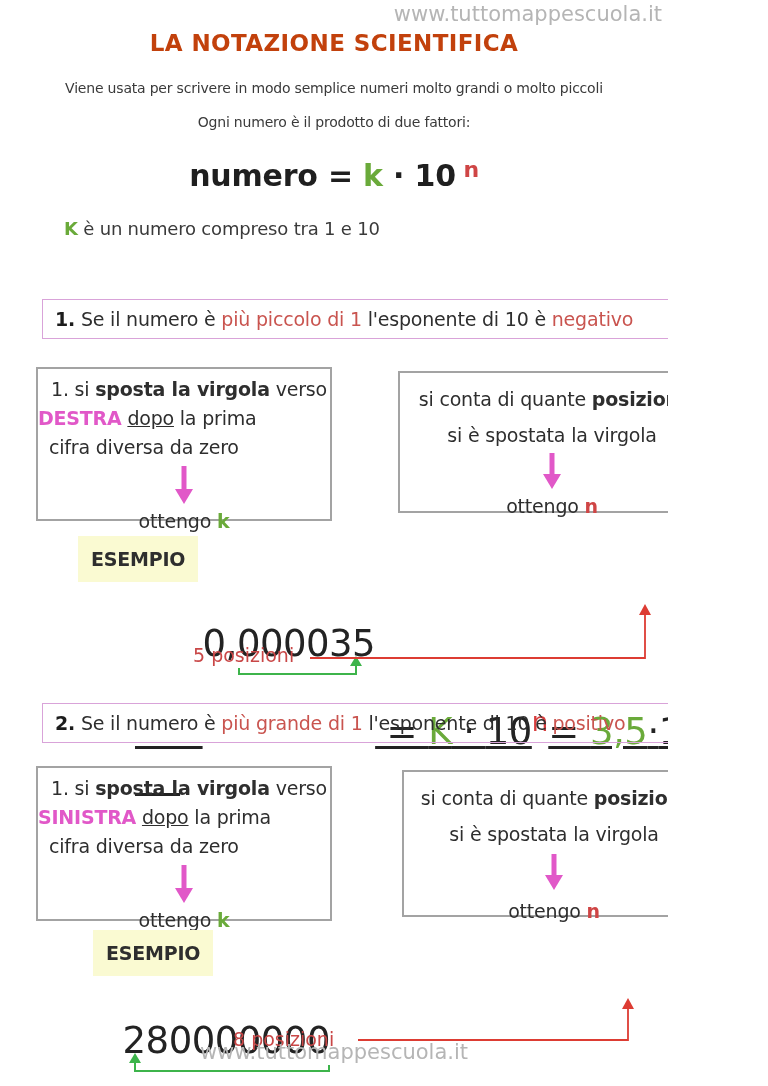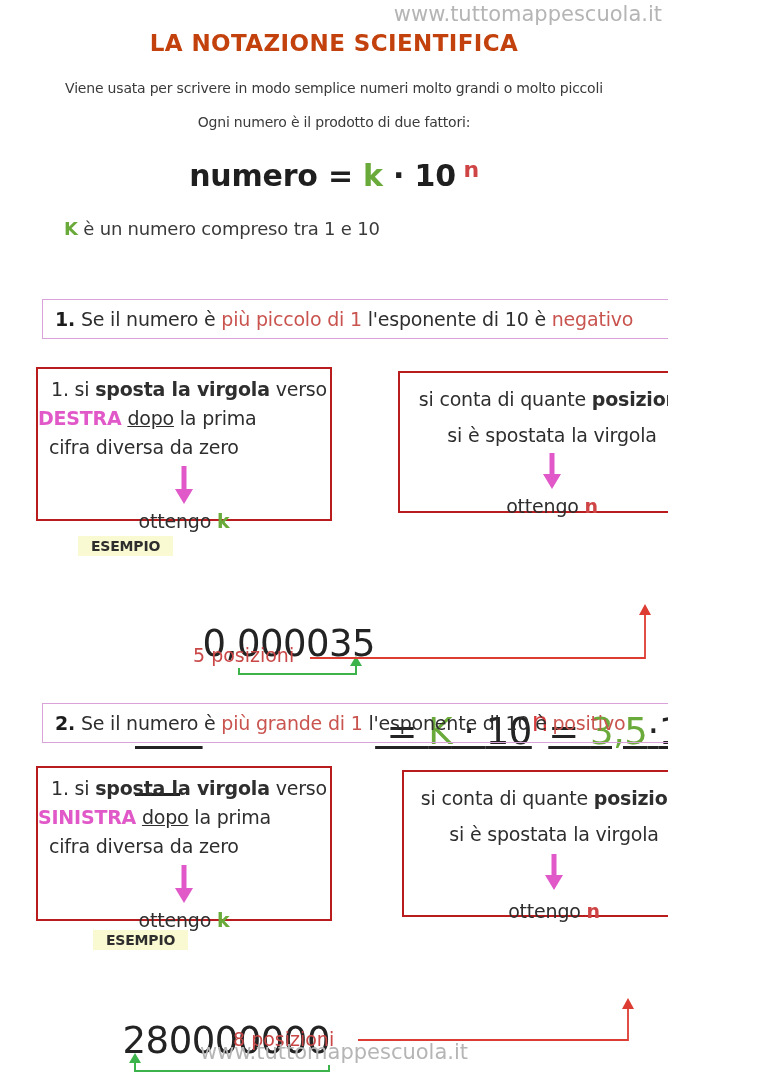--- a/index.html
+++ b/index.html
@@ -19,32 +19,32 @@
 
   .defs{font-size:18px;color:#3a3a3a;}
   .sym-green{color:#6aaa3a;font-weight:bold;}
   .sym-red{color:#cf4545;font-weight:bold;}
 
   .rulebox{left:42px;width:692px;box-sizing:border-box;border:1px solid #d9a3d9;
            padding:8px 12px;font-size:19px;color:#2e2e2e;}
   .rulebox .hl{color:#c9544f;}
   .rulebox b{color:#1c1c1c;}
 
-  .innerbox{box-sizing:border-box;border:2px solid #b91c1c;font-size:19px;color:#2e2e2e;}
+  .innerbox{box-sizing:border-box;border:2px solid #a3a3a3;font-size:19px;color:#2e2e2e;}
   .innerbox .row{line-height:29px;}
   .innerbox .ind1{padding-left:13px;text-align:left;}
   .innerbox .ind2{text-align:left;}
   .innerbox .ind3{padding-left:11px;text-align:left;}
   .magenta{color:#e158c8;font-weight:bold;}
   .uline{text-decoration:underline;}
   .arrow-wrap{text-align:center;}
   .res{text-align:center;line-height:26px;}
 
-  .esempio{background:#fafad2;font-size:14px;font-weight:bold;color:#2e2e2e;
-           padding:2px 13px;}
+  .esempio{background:#fafad2;font-size:19px;font-weight:bold;color:#2e2e2e;
+           padding:12px 13px;}
 
   .bigf{font-size:37px;line-height:44px;color:#232323;white-space:pre;letter-spacing:-0.5px;}
   .bigf .green{color:#6aaa3a;}
   .bigf .supr{color:#d63c3c;font-size:26px;display:inline-block;transform:translateY(-13px);letter-spacing:0;}
   .numspan{position:relative;display:inline-block;}
   .garrow{position:absolute;}
   .poslabel{font-size:19px;color:#c94747;letter-spacing:0;}
 </style>
 </head>
 <body>

